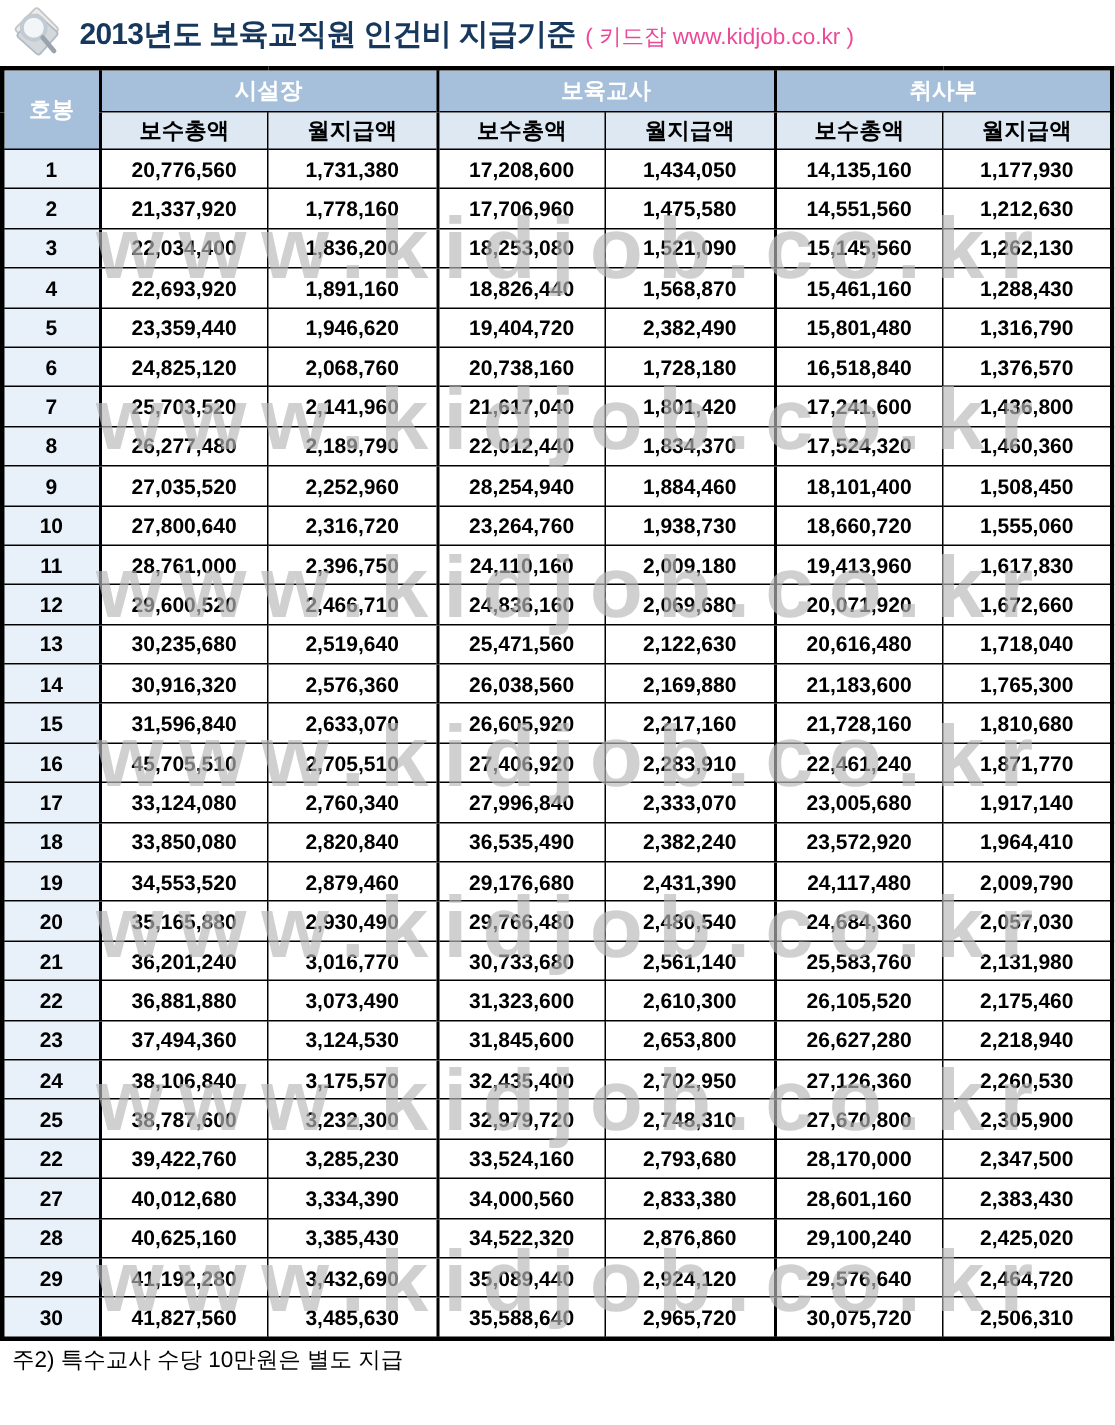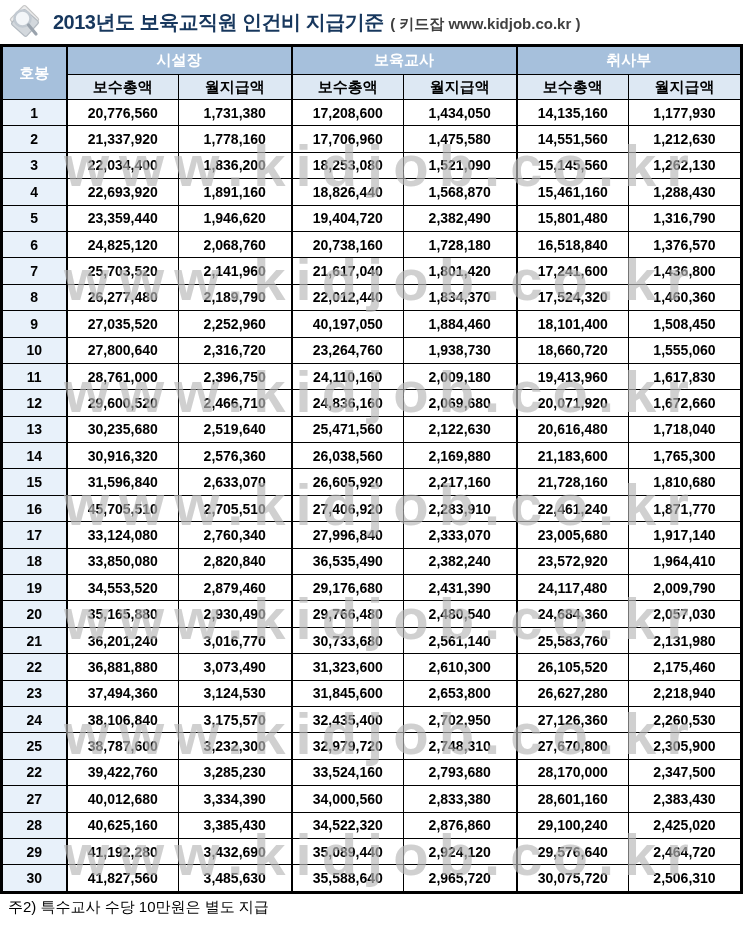--- a/index.html
+++ b/index.html
@@ -3,21 +3,21 @@
 <meta charset="utf-8">
 <style>
   html,body{margin:0;padding:0;background:#fff;}
   .page{position:relative;width:743px;height:950px;background:#fff;overflow:hidden;
         font-family:"Liberation Sans","DejaVu Sans",sans-serif;}
   
   .hdr{display:flex;align-items:center;height:44px;padding-left:5px;box-sizing:border-box;}
   .logo{width:40px;height:40px;flex:0 0 auto;margin-right:8px;}
   .title-line{white-space:nowrap;}
   .title-main{font-size:20px;font-weight:bold;color:var(--title-color,#17375d);letter-spacing:-0.5px;}
-  .title-sub{font-size:15px;font-weight:bold;color:#404040;margin-left:2px;}
+  .title-sub{font-size:15px;font-weight:normal;color:#ec4899;margin-left:2px;}
   
   table.grid{border-collapse:collapse;table-layout:fixed;width:743px;
              border:3px solid var(--border-color,#000);}
   table.grid th,table.grid td{border:1.6px solid var(--border-color,#000);
              padding:0;text-align:center;vertical-align:middle;overflow:hidden;white-space:nowrap;}
   .gsep{border-left:2.6px solid var(--border-color,#000) !important;}
   th.corner{background:var(--header-bg,#a6c0dc);color:#fff;font-size:15px;font-weight:bold;}
   tr.group-row th.group{background:var(--header-bg,#a6c0dc);color:#fff;
              font-size:15px;font-weight:bold;height:27px;}
   tr.sub-row th.sub{background:var(--subheader-bg,#dde8f3);color:#000;
@@ -148,21 +148,21 @@
           <td>2,189,790</td>
           <td class="gsep">22,012,440</td>
           <td>1,834,370</td>
           <td class="gsep">17,524,320</td>
           <td>1,460,360</td>
         </tr>
         <tr>
           <td class="step">9</td>
           <td class="gsep">27,035,520</td>
           <td>2,252,960</td>
-          <td class="gsep">40,197,050</td>
+          <td class="gsep">28,254,940</td>
           <td>1,884,460</td>
           <td class="gsep">18,101,400</td>
           <td>1,508,450</td>
         </tr>
         <tr>
           <td class="step">10</td>
           <td class="gsep">27,800,640</td>
           <td>2,316,720</td>
           <td class="gsep">23,264,760</td>
           <td>1,938,730</td>

